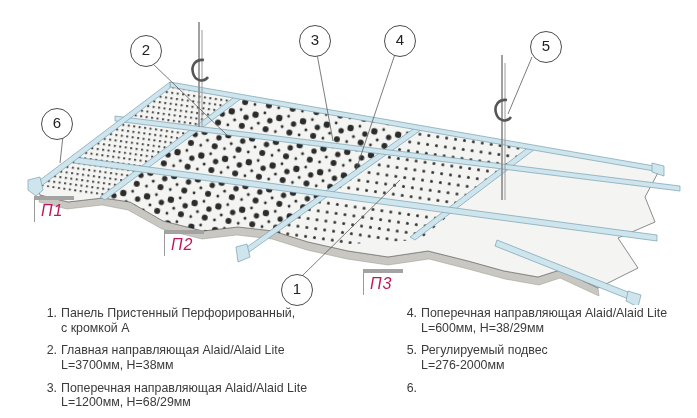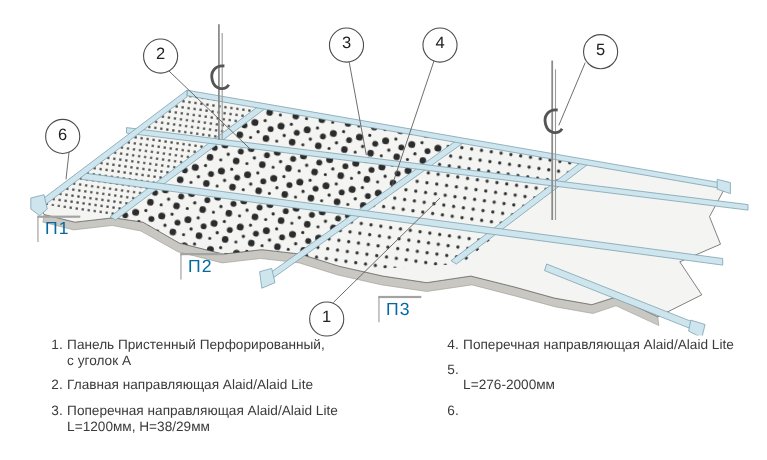--- a/index.html
+++ b/index.html
@@ -1,22 +1,22 @@
 <!DOCTYPE html>
 <html><head>
 <meta charset="utf-8">
 <style>
   html,body{margin:0;padding:0;background:#ffffff;}
   .stage{position:relative;width:697px;height:418px;background:#fff;overflow:hidden;
          font-family:"Liberation Sans",sans-serif;}
   .stage svg{position:absolute;left:0;top:0;}
   .callout{position:absolute;width:30px;height:30px;border:1.4px solid #4d4d4d;border-radius:50%;
            background:#fff;color:#222;font-size:15px;line-height:28px;text-align:center;z-index:5;}
-  .plabel{position:absolute;color:#0369a1;font-size:16px;letter-spacing:1px;
-          border-left:1px solid #9a9a9a;border-top:2px solid #a3a3a3;padding:2px 10px 2px 6px;z-index:4;}
+  .plabel{position:absolute;color:#be185d;font-size:16px;letter-spacing:1px;
+          border-left:1px solid #9a9a9a;border-top:4px solid #a3a3a3;padding:2px 10px 2px 6px;z-index:4;font-style:italic;}
   .legend{position:absolute;top:306px;left:0;width:697px;color:#3b3b3b;font-size:12.4px;line-height:1.18;}
   .lcol{position:absolute;top:0;}
   .lcol.left{left:40px;width:340px;}
   .lcol.right{left:400px;width:290px;}
   .li{display:flex;margin-bottom:8px;}
   .li .num{width:17px;flex:0 0 17px;text-align:right;padding-right:4px;}
   .li .txt{flex:1;}
 </style>
 </head>
 <body>
@@ -105,56 +105,58 @@
 
   <div class="callout" style="left:281px;top:274px;">1</div>
   <div class="callout" style="left:130px;top:35px;">2</div>
   <div class="callout" style="left:299px;top:25px;">3</div>
   <div class="callout" style="left:384px;top:25px;">4</div>
   <div class="callout" style="left:530px;top:31px;">5</div>
   <div class="callout" style="left:41px;top:108px;">6</div>
 
   <span class="plabel" style="left:34px;top:196px;">П1</span>
   <span class="plabel" style="left:164px;top:230px;">П2</span>
-  <span class="plabel" style="left:344px;top:269px;">П3</span>
+  <span class="plabel" style="left:363px;top:269px;">П3</span>
 
   <div class="legend">
     <div class="lcol left">
       <div class="li">
         <span class="num">1.</span>
         <span class="txt">
           <span>Панель Пристенный Перфорированный,</span><br>
-          <span>с уголок А</span>
+          <span>с кромкой А</span>
         </span>
       </div>
       <div class="li">
         <span class="num">2.</span>
         <span class="txt">
           <span>Главная направляющая Alaid/Alaid Lite</span><br>
+          <span>L=3700мм, H=38мм</span>
         </span>
       </div>
       <div class="li">
         <span class="num">3.</span>
         <span class="txt">
           <span>Поперечная направляющая Alaid/Alaid Lite</span><br>
-          <span>L=1200мм, H=38/29мм</span>
+          <span>L=1200мм, H=68/29мм</span>
         </span>
       </div>
     </div>
     <div class="lcol right">
       <div class="li">
         <span class="num">4.</span>
         <span class="txt">
           <span>Поперечная направляющая Alaid/Alaid Lite</span><br>
+          <span>L=600мм, H=38/29мм</span>
         </span>
       </div>
       <div class="li">
         <span class="num">5.</span>
         <span class="txt">
-          <br>
+          <span>Регулируемый подвес</span><br>
           <span>L=276-2000мм</span>
         </span>
       </div>
       <div class="li">
         <span class="num">6.</span>
         <span class="txt">
           <br>
         </span>
       </div>
     </div>

